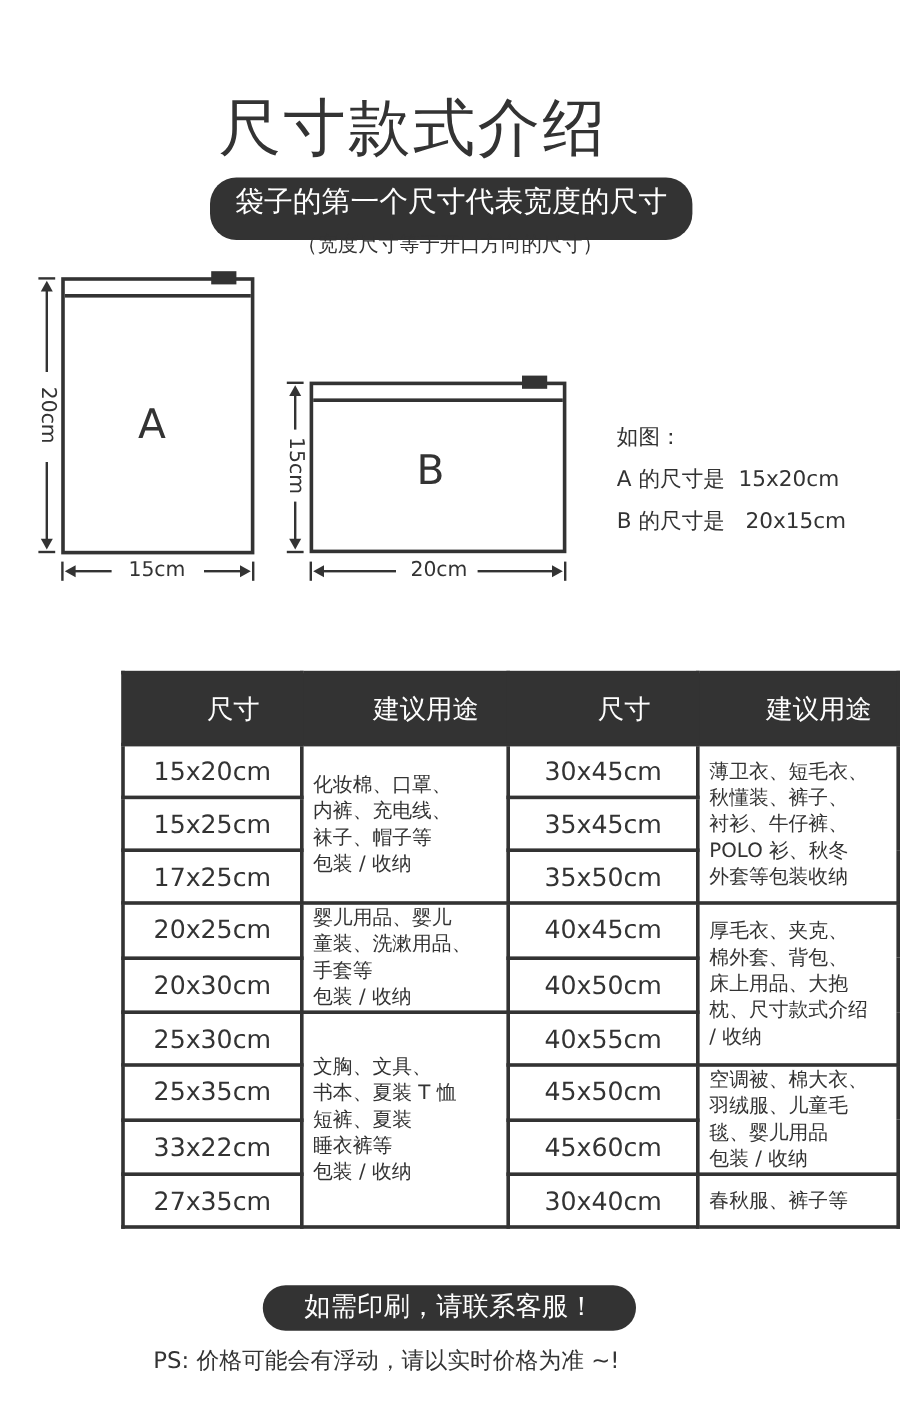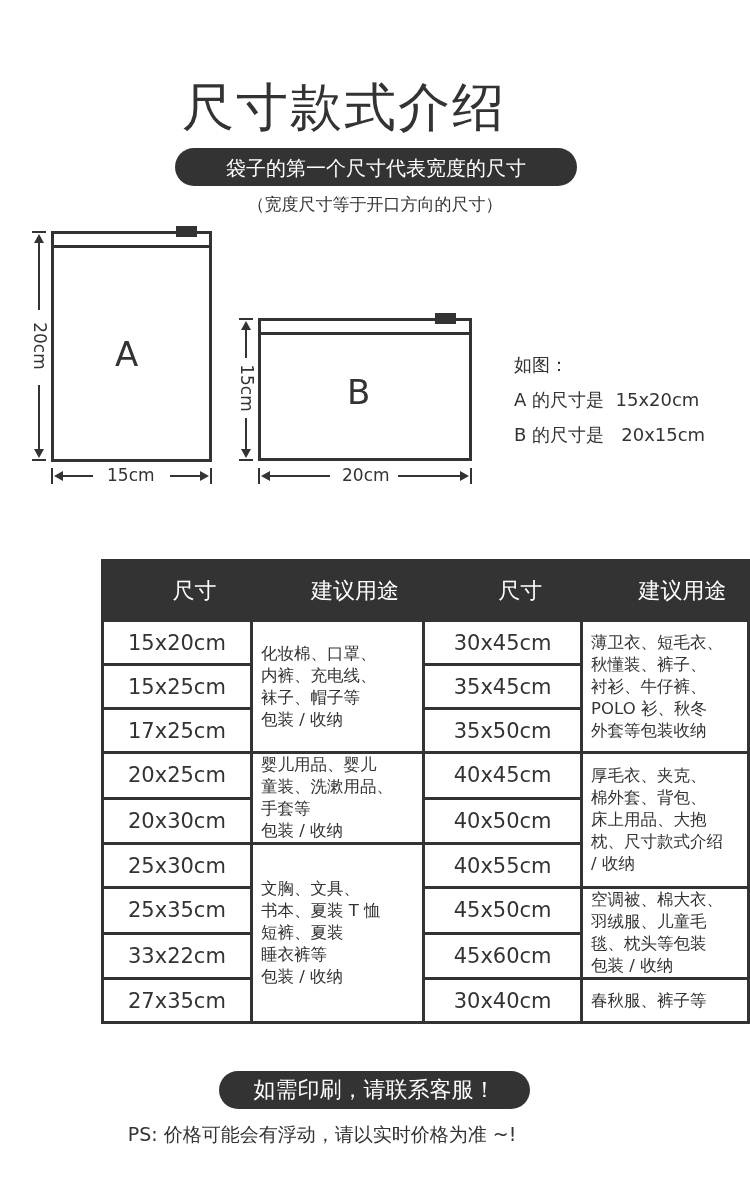--- a/index.html
+++ b/index.html
@@ -1,21 +1,21 @@
 <!DOCTYPE html>
 <html><head>
 <meta charset="utf-8">
 <style>
   html, body { margin:0; padding:0; }
   body { width:750px; height:1184px; background:#ffffff; position:relative; overflow:hidden;
          font-family: "DejaVu Sans", "Liberation Sans", sans-serif; color:#333333; }
   .abs { position:absolute; }
   .title { left:0; width:688px; top:72px; text-align:center; font-size:52px; color:#333333; letter-spacing:2px; line-height:70px; }
   .pill { background:#333333; color:#ffffff; border-radius:22px; text-align:center; }
-  .pill1 { left:175px; top:148px; width:402px; height:38px; line-height:40px; font-size:20px; }
+  .pill1 { left:175px; top:148px; width:402px; height:52px; line-height:40px; font-size:24px; }
   .sub { left:0; width:750px; top:192px; text-align:center; font-size:17px; color:#333; line-height:24px; }
 
   .bag { border:3px solid #333; box-sizing:border-box; background:#fff; }
   .strip { position:absolute; left:0; right:0; border-bottom:3px solid #333; }
   .tab { position:absolute; background:#333; }
   .bag-letter { position:absolute; font-size:34px; color:#333; }
   .dim { font-size:17px; color:#333; position:absolute; white-space:nowrap; }
   .vline { position:absolute; width:2px; background:#333; }
   .hline { position:absolute; height:2px; background:#333; }
   .arrow-up { position:absolute; width:0; height:0; border-left:5px solid transparent; border-right:5px solid transparent; border-bottom:9px solid #333; }
@@ -150,21 +150,21 @@
 短裤、夏装
 睡衣裤等
 包装 / 收纳</span></td>
       <td>40x55cm</td>
     </tr>
     <tr>
       <td>25x35cm</td>
       <td>45x50cm</td>
       <td rowspan="2" class="use"><span style="white-space:pre-line;">空调被、棉大衣、
 羽绒服、儿童毛
-毯、枕头等包装
+毯、婴儿用品
 包装 / 收纳</span></td>
     </tr>
     <tr>
       <td>33x22cm</td>
       <td>45x60cm</td>
     </tr>
     <tr>
       <td>27x35cm</td>
       <td>30x40cm</td>
       <td class="use"><span style="white-space:pre-line;">春秋服、裤子等</span></td>

